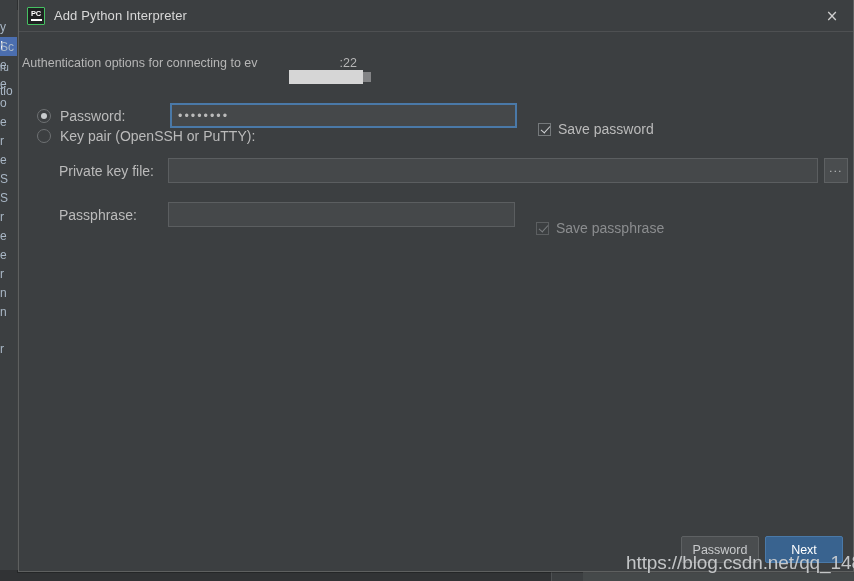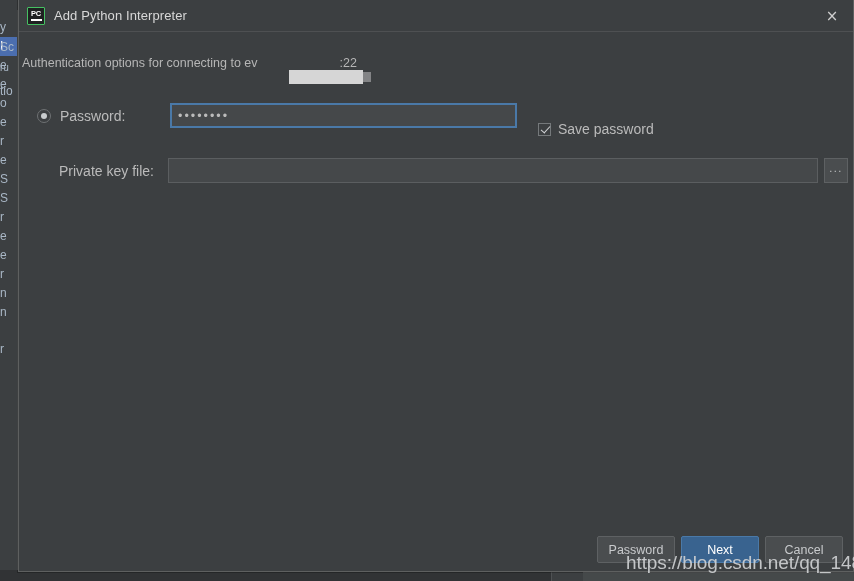--- a/index.html
+++ b/index.html
@@ -385,32 +385,43 @@
       <div class="row row-password">
         <div class="radio checked"></div>
         <div class="lbl" style="width:104px;">Password:</div>
         <input class="textfield focused" type="text" style="width: 347px; margin-left: 6px; letter-spacing: 2px;" readonly="" value="••••••••">
         <div class="checkbox-wrap" style="margin-left:21px;">
           <span class="checkbox checked"></span>
           <span class="lbl">Save password</span>
         </div>
       </div>
 
+      <div class="row row-keypair">
+        <div class="radio"></div>
+        <div class="lbl">Key pair (OpenSSH or PuTTY):</div>
+      </div>
 
       <div class="row row-pkf">
         <div class="lbl" style="width:109px;">Private key file:</div>
         <input class="textfield" type="text" style="width: 650px;" value="">
         <div class="browse-btn">...</div>
       </div>
 
+      <div class="row row-pass">
+        <div class="lbl" style="width:109px;">Passphrase:</div>
+        <input class="textfield" type="text" style="width: 347px;" value="">
+        <div class="checkbox-wrap" style="margin-left:21px;">
+          <span class="checkbox checked disabled"></span>
+          <span class="lbl disabled">Save passphrase</span>
+        </div>
+      </div>
 
       <div class="footer">
         <div class="btn">Password</div>
         <div class="btn default">Next</div>
-        <div class="btn">Cancel</div>
       </div>
 
     </div>
   </div>
 
   <div class="watermark">https://blog.csdn.net/qq_14869093</div>
 
 </div>
 
 </body></html>

